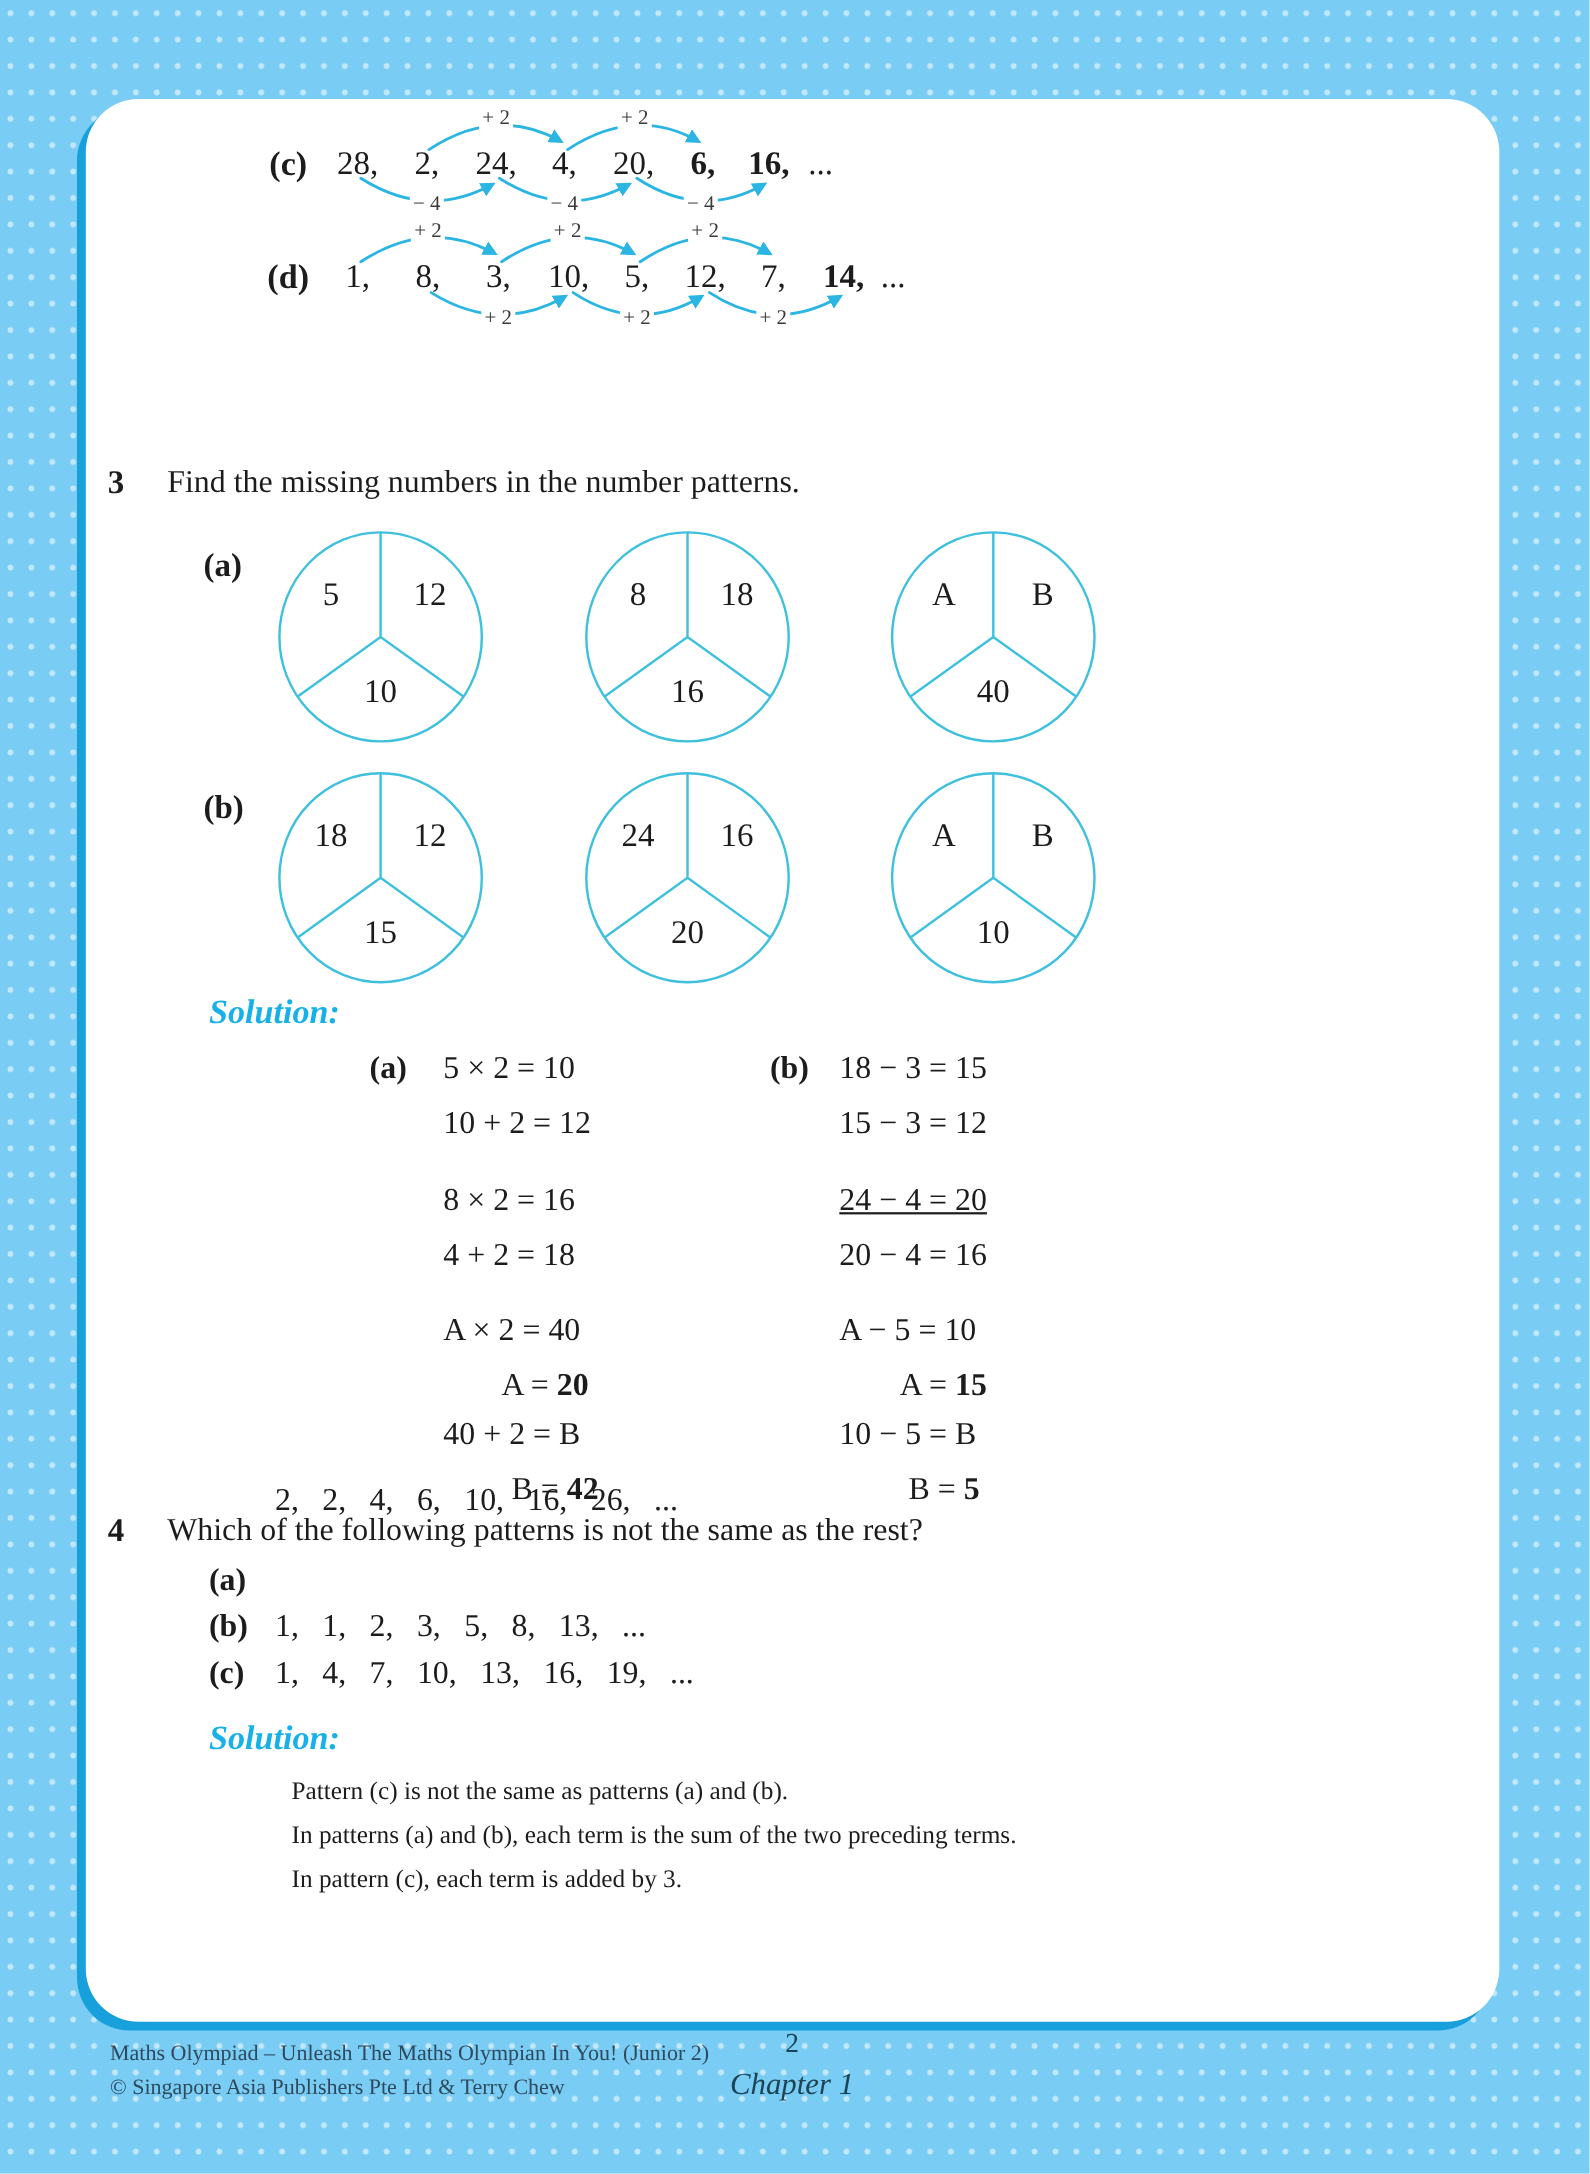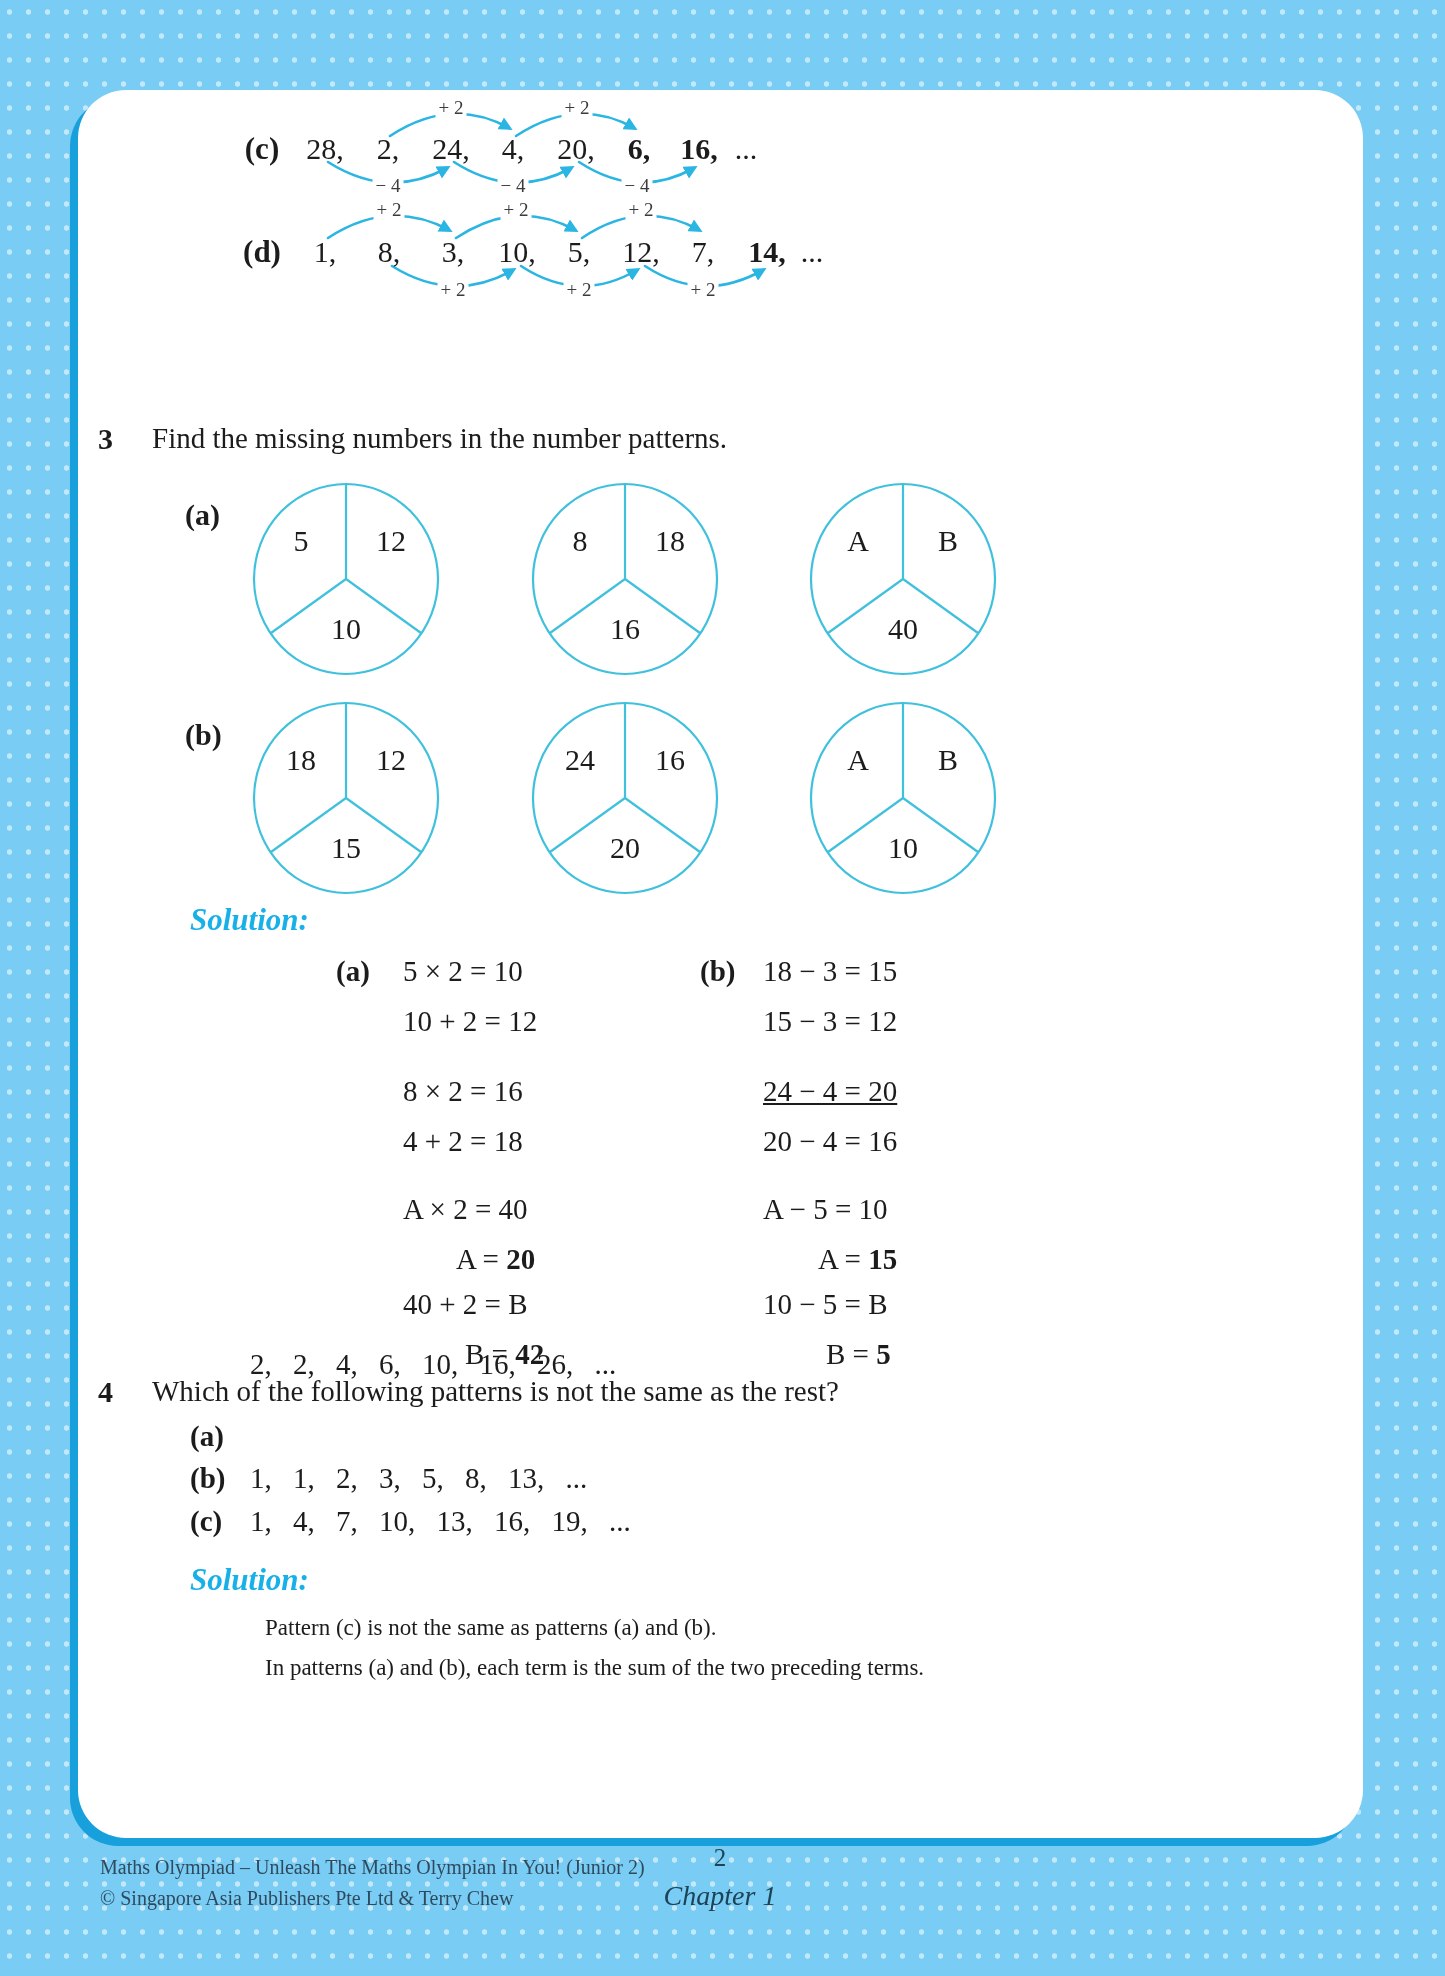--- a/index.html
+++ b/index.html
@@ -218,20 +218,21 @@
   <span class="list-label" style="left:112px;top:1330px;">(a)</span>
   <span class="seq" style="left:172px;top:1258px;font-family:Liberation Serif, serif;">2, 2, 4, 6, 10, 16, 26, ...</span>
   <span class="list-label" style="left:112px;top:1372px;">(b)</span>
   <span class="seq" style="left:172px;top:1372px;">1, 1, 2, 3, 5, 8, 13, ...</span>
   <span class="list-label" style="left:112px;top:1415px;">(c)</span>
   <span class="seq" style="left:172px;top:1415px;">1, 4, 7, 10, 13, 16, 19, ...</span>
 
   <span class="sol-label" style="left:112px;top:1472px;">Solution:</span>
   <span class="sol-line" style="left:187px;top:1525px;">Pattern (c) is not the same as patterns (a) and (b).</span>
   <span class="sol-line" style="left:187px;top:1565px;">In patterns (a) and (b), each term is the sum of the two preceding terms.</span>
+  <span class="sol-line" style="left:187px;top:1605px;">In pattern (c), each term is added by 3.</span>
 
 </div>
 
 <div class="footer-left">
   <div>Maths Olympiad – Unleash The Maths Olympian In You! (Junior 2)</div>
   <div>© Singapore Asia Publishers Pte Ltd &amp; Terry Chew</div>
 </div>
 <div class="footer-center">
   <span class="pgnum">2</span>
   <span class="chap">Chapter 1</span>

